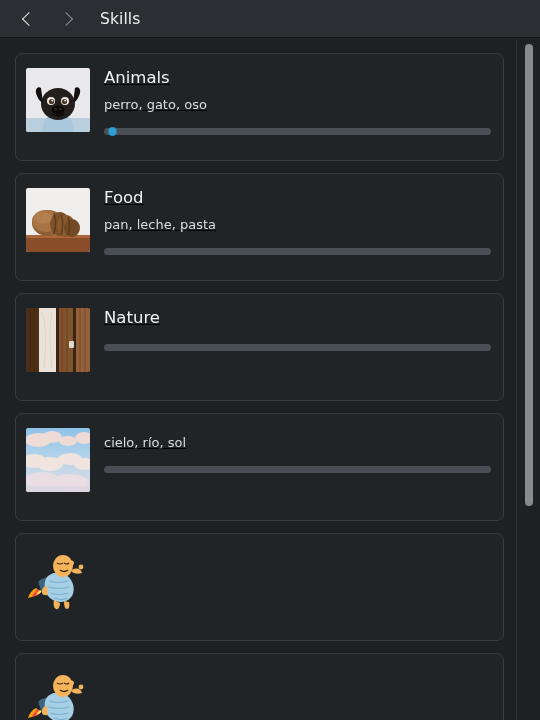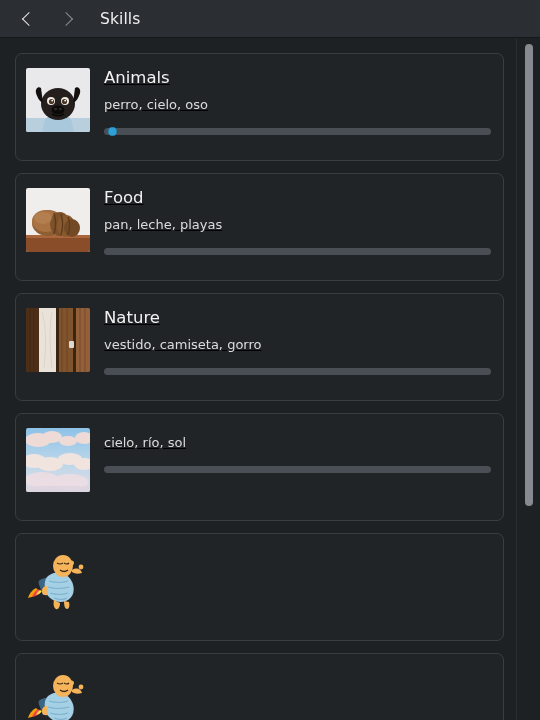--- a/index.html
+++ b/index.html
@@ -201,21 +201,21 @@
         <circle cx="26.2" cy="32.6" r="0.9" fill="#fff"></circle>
         <circle cx="39.2" cy="32.6" r="0.9" fill="#fff"></circle>
         <ellipse cx="32" cy="42" rx="6.5" ry="4.5" fill="#0c0a09"></ellipse>
         <ellipse cx="29.6" cy="41" rx="1.5" ry="1.2" fill="#2d2927"></ellipse>
         <ellipse cx="34.4" cy="41" rx="1.5" ry="1.2" fill="#2d2927"></ellipse>
         <path d="M26 46q6 4 12 0" stroke="#000" stroke-width="1.2" fill="none"></path>
       </svg>
           </div>
           <div class="card-body">
             <div class="card-title">Animals</div>
-            <div class="card-sub">perro, cielo, oso</div>
+            <div class="card-sub">perro, gato, oso</div>
             <div class="progress">
               <div class="dot" style="left: 1%;"></div>
             </div>
           </div>
         </div>
         <div class="card">
           <div class="thumb">
             <svg viewBox="0 0 64 64">
         <rect width="64" height="64" fill="#efeeec"></rect>
         <rect y="47" width="64" height="17" fill="#8a4d2a"></rect>
@@ -228,21 +228,21 @@
           <ellipse cx="46" cy="40" rx="8" ry="9" fill="#734a26"></ellipse>
           <path d="M28 25c2 6 2 14 0 21" stroke="#5e3b1c" stroke-width="1.4" fill="none"></path>
           <path d="M35 26c2 6 2 14 0 21" stroke="#5e3b1c" stroke-width="1.4" fill="none"></path>
           <path d="M42 29c2 5 2 12 0 18" stroke="#5e3b1c" stroke-width="1.4" fill="none"></path>
           <ellipse cx="17" cy="30" rx="9" ry="6" fill="#bb875a" opacity="0.6"></ellipse>
         </g>
       </svg>
           </div>
           <div class="card-body">
             <div class="card-title">Food</div>
-            <div class="card-sub">pan, leche, playas</div>
+            <div class="card-sub">pan, leche, pasta</div>
             <div class="progress empty"></div>
           </div>
         </div>
         <div class="card">
           <div class="thumb">
             <svg viewBox="0 0 64 64">
         <rect width="64" height="64" fill="#6b4526"></rect>
         <rect x="0" width="13" height="64" fill="#4d2f18"></rect>
         <rect x="13" width="17" height="64" fill="#e8e2d8"></rect>
         <rect x="30" width="3" height="64" fill="#3a2412"></rect>
@@ -254,21 +254,20 @@
         </g>
         <g opacity="0.5">
           <path d="M16 4q6 18 2 56" stroke="#cfc7b9" stroke-width="1" fill="none"></path>
           <path d="M26 4q-4 20 0 56" stroke="#cfc7b9" stroke-width="1" fill="none"></path>
         </g>
         <rect x="43" y="33" width="5" height="7" rx="1" fill="#ded9d0"></rect>
       </svg>
           </div>
           <div class="card-body">
             <div class="card-title">Nature</div>
-            <div class="card-sub">vestido, camiseta, gorro</div>
             <div class="progress empty"></div>
           </div>
         </div>
         <div class="card">
           <div class="thumb">
             <svg viewBox="0 0 64 64">
         <defs>
           <linearGradient id="sky" x1="0" y1="0" x2="0" y2="1">
             <stop offset="0" stop-color="#8ec2e8"></stop>
             <stop offset="0.55" stop-color="#bcd7ea"></stop>

